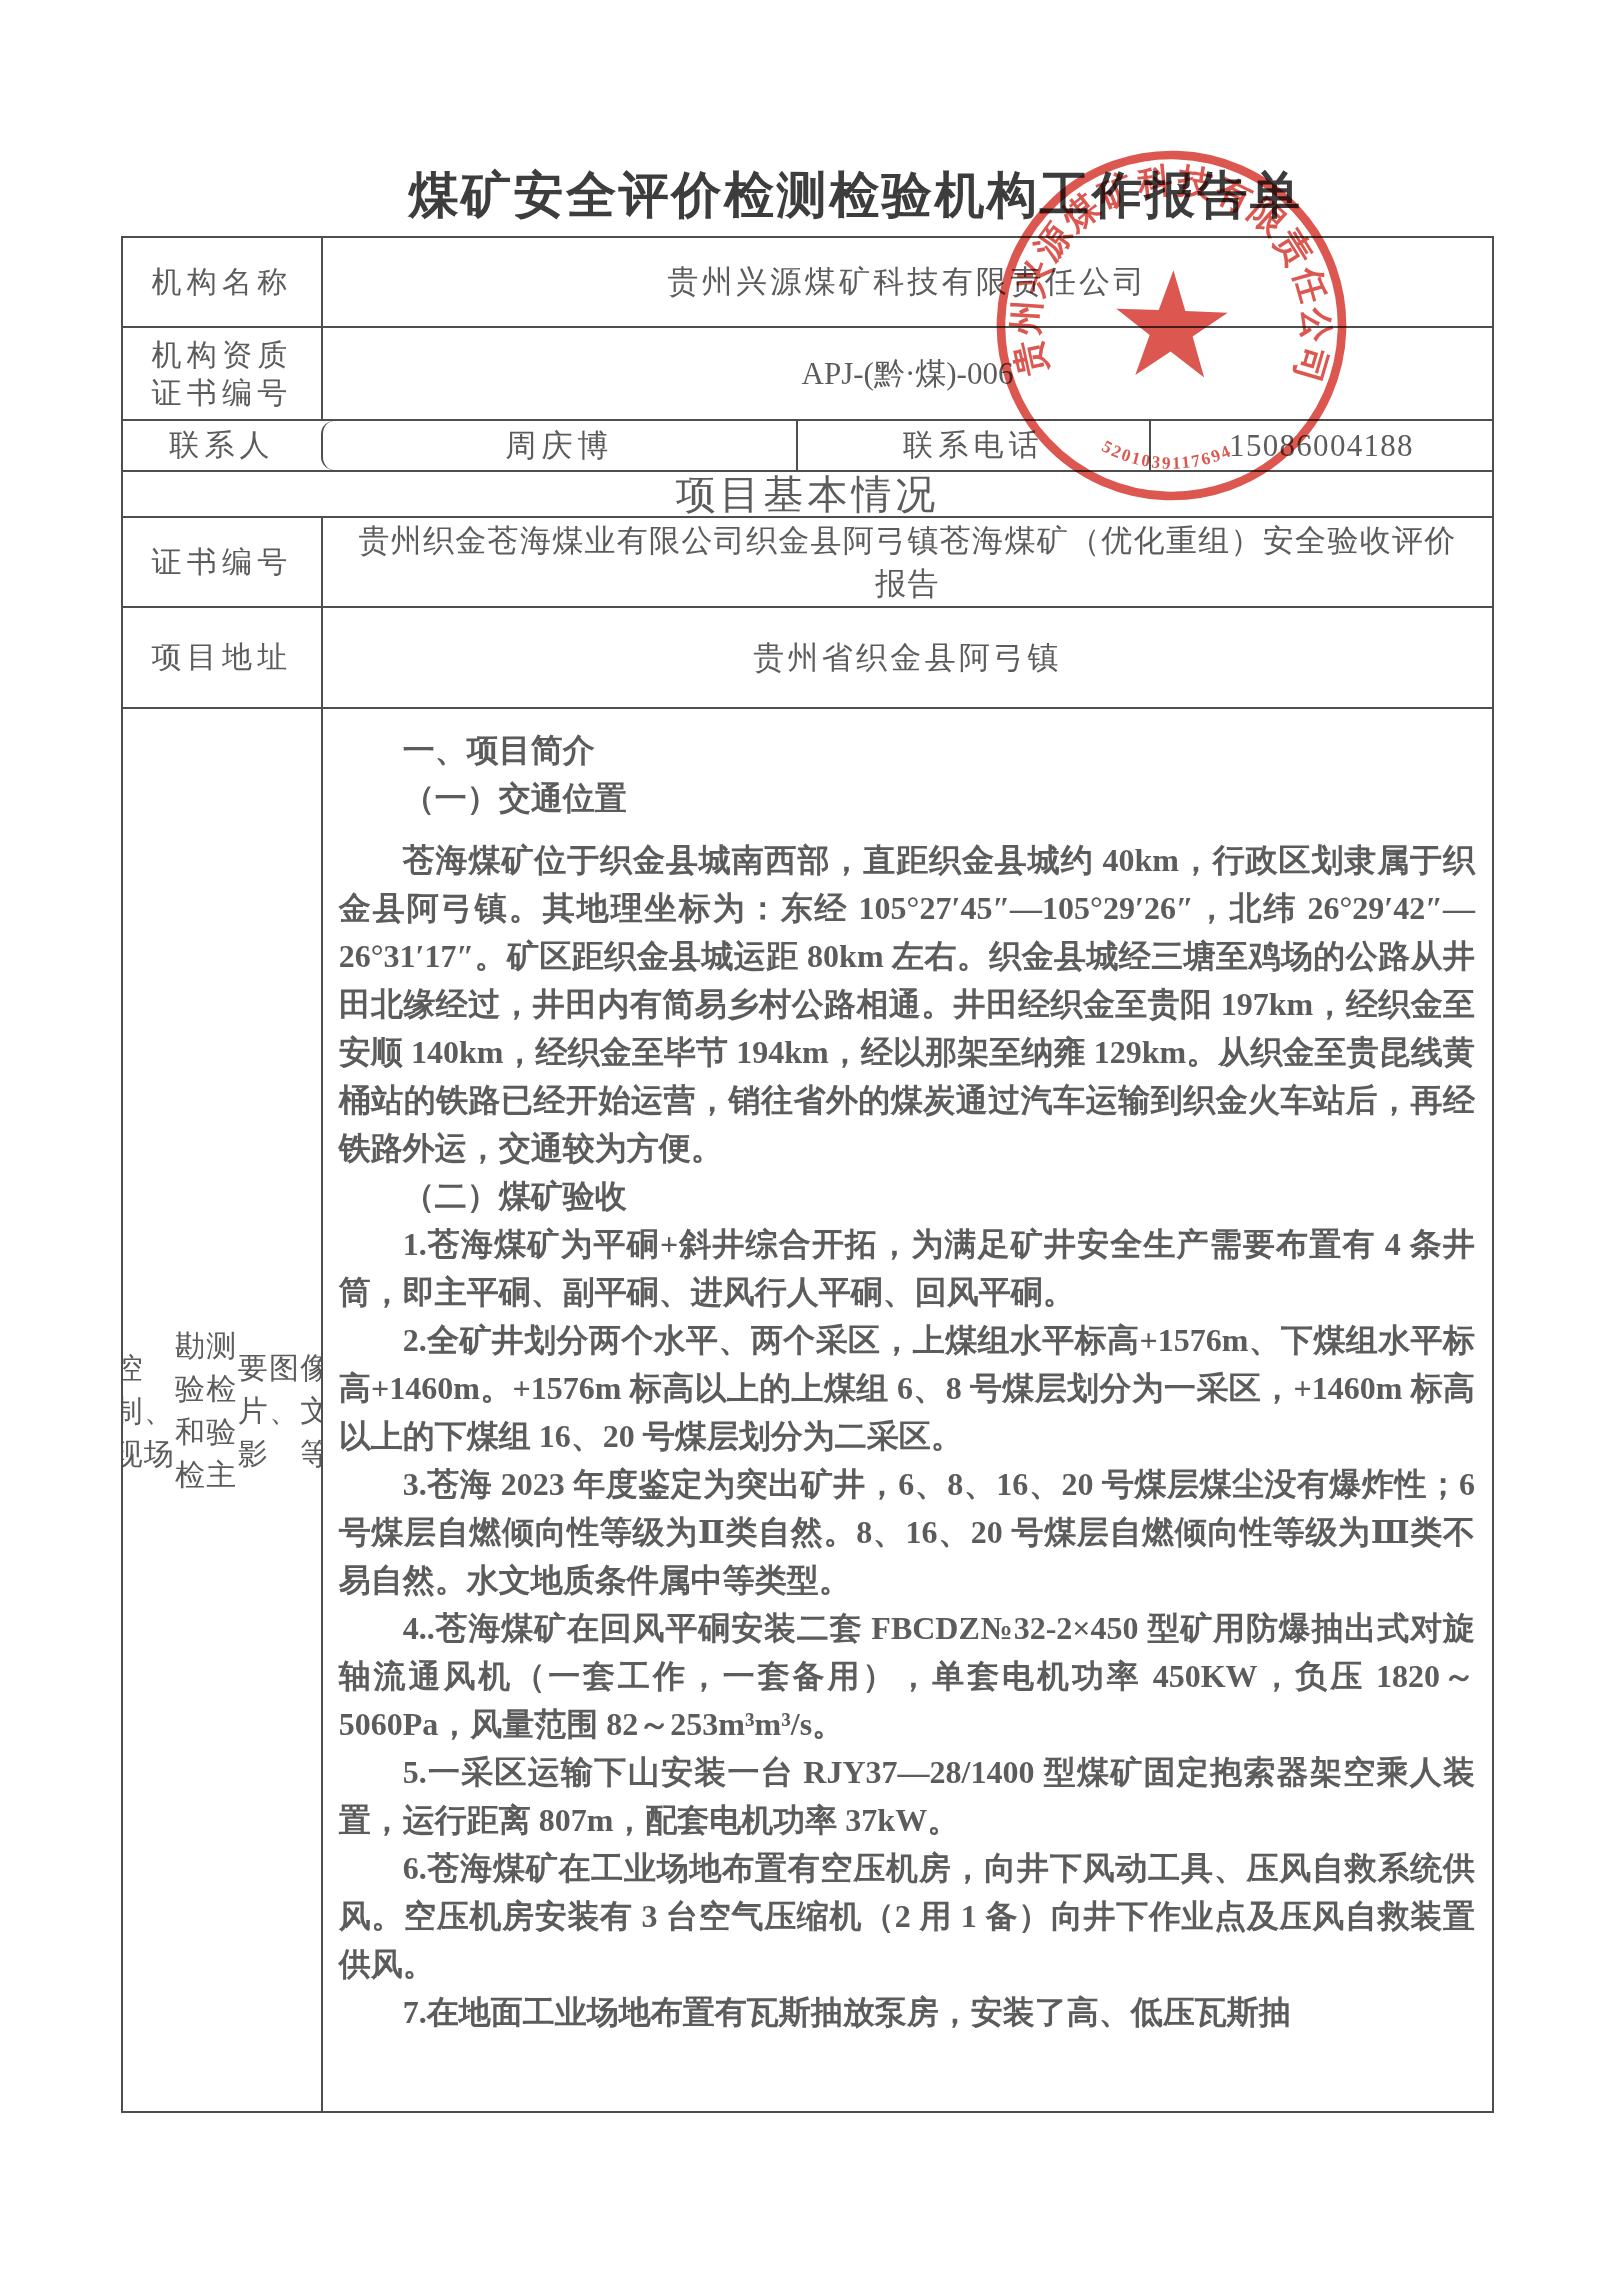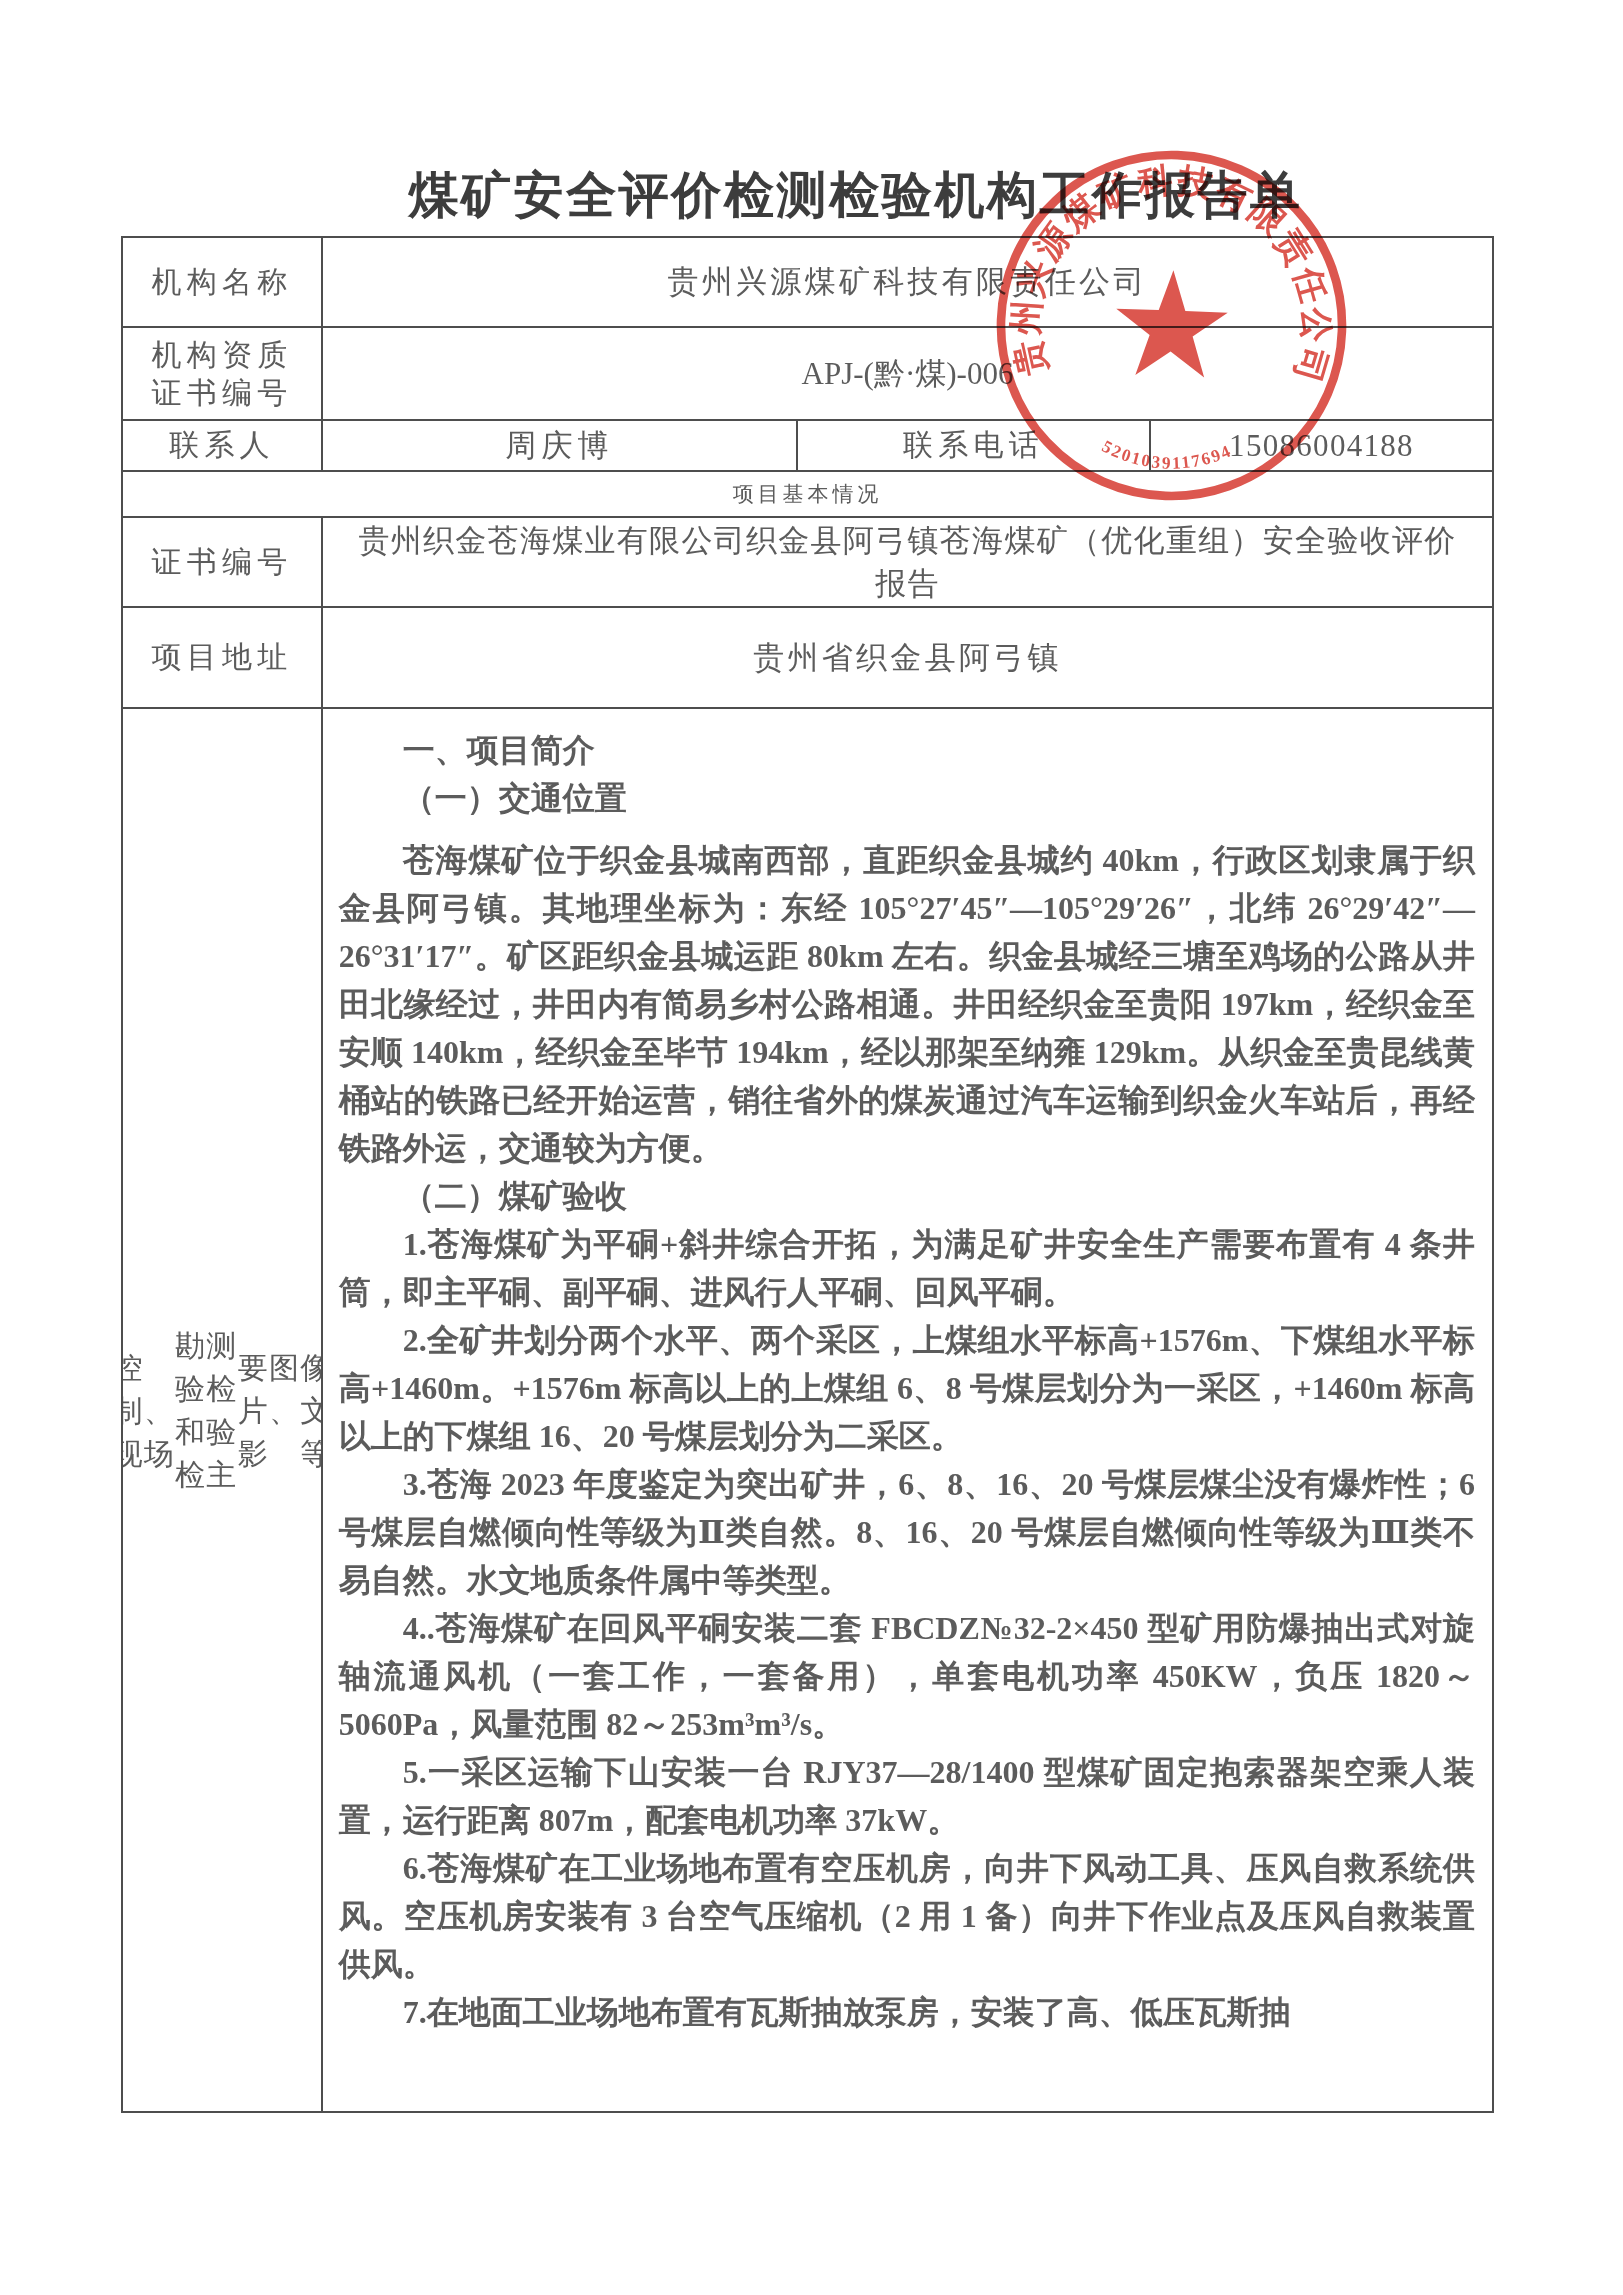--- a/index.html
+++ b/index.html
@@ -45,24 +45,24 @@
   .label-text{letter-spacing:5.2px;font-size:30px;}
   .r1{height:88px;}
   .r2{height:93px;}
   .r3{height:51px;}
   .r4{height:46px;}
   .r5{height:90px;}
   .r6{height:101px;}
   .r7{height:1404px;}
   .cert-label{flex-direction:column;line-height:38px;}
   .value-spaced{letter-spacing:3.3px;}
-  .r3 .c-contact-value{flex:0 0 475px;letter-spacing:5.2px;}
+  .r3 .c-contact-value{flex:0 0 475px;letter-spacing:5.2px;border-radius:13px;}
   .r3 .c-phone-label{flex:0 0 353px;}
   .r3 .c-phone-value{flex:1 1 auto;letter-spacing:1.3px;}
-  .section-header{letter-spacing:3.9px;font-size:21px;}
+  .section-header{letter-spacing:3.9px;font-size:40px;}
   .project-name-value{
     text-align:center;line-height:43px;padding:0 30px;letter-spacing:1.3px;
   }
   .intro-label{
     flex-direction:row;justify-content:center;
     line-height:43px;font-size:30px;letter-spacing:1.3px;
   }
   .intro-content{
     display:block;
     padding:17px 17px 0 15.7px;

